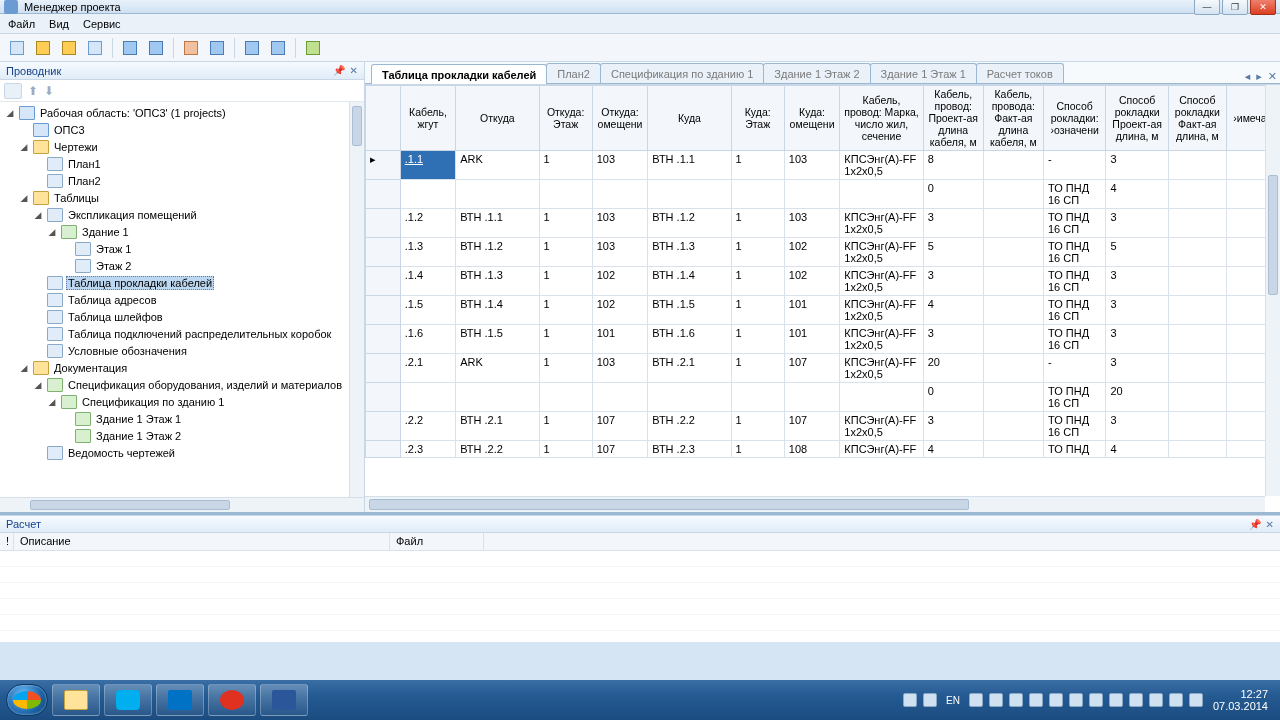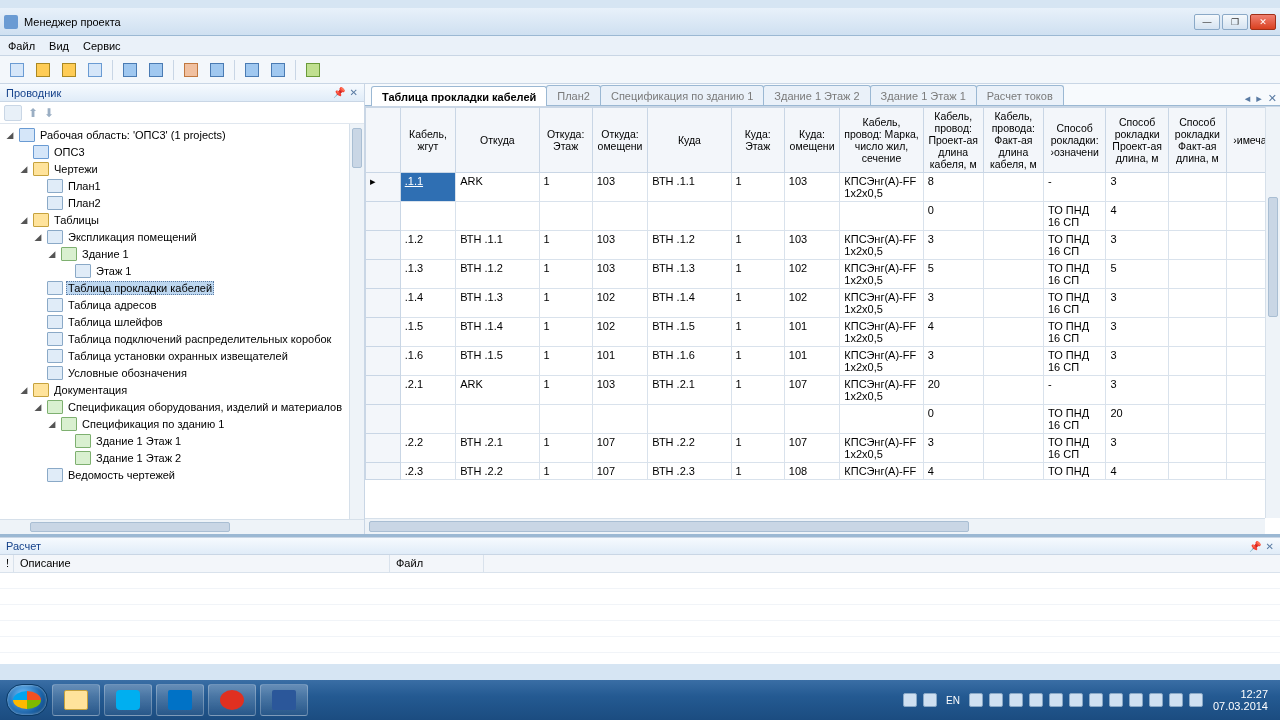--- a/index.html
+++ b/index.html
@@ -1,19 +1,19 @@
 <!DOCTYPE html>
 <html><head>
 <meta charset="utf-8">
 <style>
   * { box-sizing: border-box; margin: 0; padding: 0; font-family: Tahoma, "Segoe UI", sans-serif; font-size: 11px; }
   html, body { width: 1280px; height: 720px; overflow: hidden; background: #d6e5f3; }
 
   
-  .titlebar { height: 28px; background: linear-gradient(#e8f1fa, #cfe0f1); display: flex; align-items: center; padding: 0 4px; border-bottom: 1px solid #9bb8d3; margin-top: 8px; }
+  .titlebar { height: 14px; background: linear-gradient(#e8f1fa, #cfe0f1); display: flex; align-items: center; padding: 0 4px; border-bottom: 1px solid #9bb8d3; }
   .titlebar .app-icon { width: 14px; height: 14px; background: #6a9bd3; border-radius: 2px; margin-right: 6px; }
   .titlebar .title { flex: 1; color: #000; }
   .win-btns { display: flex; gap: 2px; }
   .win-btn { width: 26px; height: 16px; background: linear-gradient(#f5f9fc,#d5e3f1); border: 1px solid #8aa9c7; border-radius: 2px; display:flex; align-items:center; justify-content:center; font-size:9px; color:#333; }
   .win-btn.close { background: linear-gradient(#f08070,#d94020); border-color:#a03018; color:#fff; }
 
   
   .menubar { height: 20px; background: #eaf1f9; display: flex; align-items: center; padding: 0 8px; gap: 14px; border-bottom: 1px solid #c9d6e5; }
   .menubar span { color: #000; cursor: default; }
 
@@ -216,44 +216,44 @@
       <div class="node ind3">
           <span class="tw">◢</span>
           <span class="nicon sheet"></span>
           <span class="lbl">Здание 1</span>
         </div>
       <div class="node ind4">
           <span class="tw none"></span>
           <span class="nicon tbl"></span>
           <span class="lbl">Этаж 1</span>
         </div>
+      <div class="node ind4">
+          <span class="tw none"></span>
+          <span class="nicon tbl"></span>
+          <span class="lbl">Этаж 2</span>
+        </div>
       <div class="node ind2 selected">
           <span class="tw none"></span>
           <span class="nicon sel"></span>
           <span class="lbl">Таблица прокладки кабелей</span>
         </div>
       <div class="node ind2">
           <span class="tw none"></span>
           <span class="nicon tbl"></span>
           <span class="lbl">Таблица адресов</span>
         </div>
       <div class="node ind2">
           <span class="tw none"></span>
           <span class="nicon tbl"></span>
           <span class="lbl">Таблица шлейфов</span>
         </div>
       <div class="node ind2">
           <span class="tw none"></span>
           <span class="nicon tbl"></span>
           <span class="lbl">Таблица подключений распределительных коробок</span>
-        </div>
-      <div class="node ind2">
-          <span class="tw none"></span>
-          <span class="nicon tbl"></span>
-          <span class="lbl">Таблица установки охранных извещателей</span>
         </div>
       <div class="node ind2">
           <span class="tw none"></span>
           <span class="nicon tbl"></span>
           <span class="lbl">Условные обозначения</span>
         </div>
       <div class="node ind1">
           <span class="tw">◢</span>
           <span class="nicon folder-open"></span>
           <span class="lbl">Документация</span>

